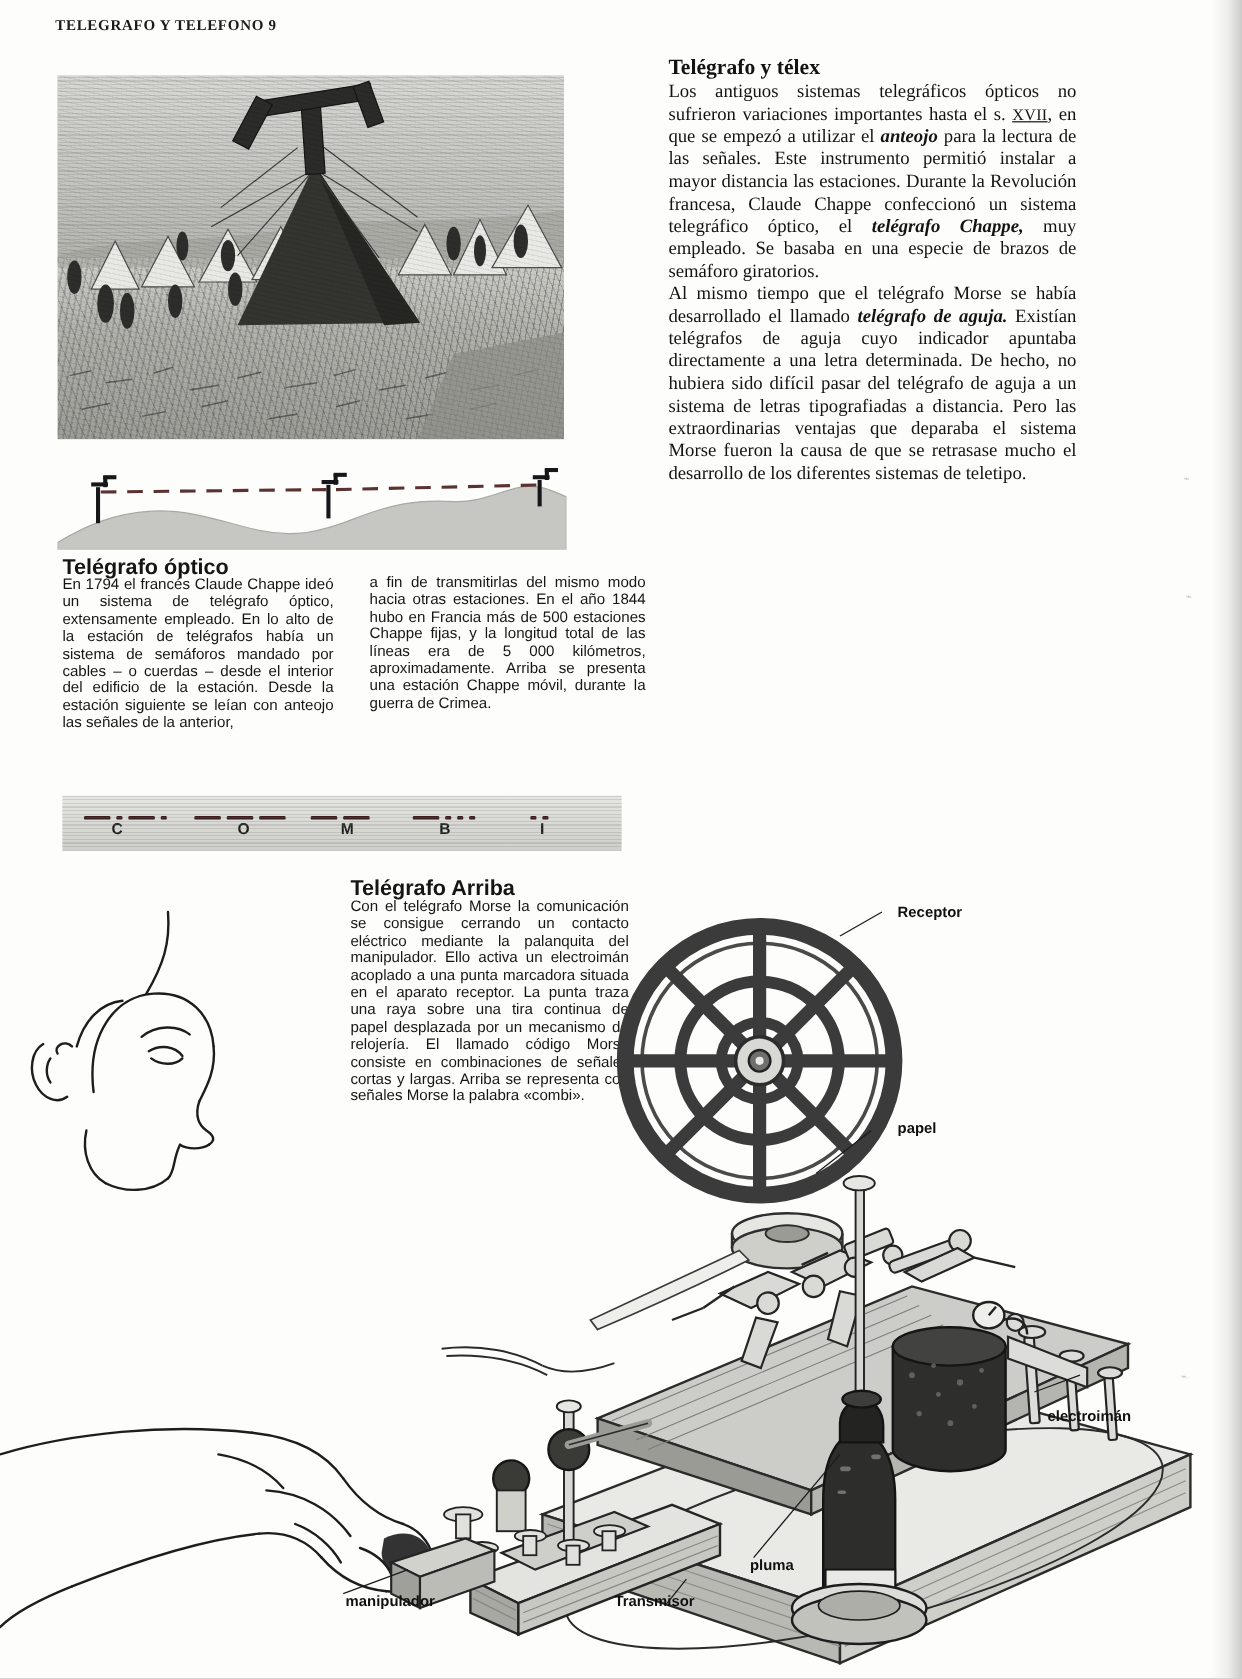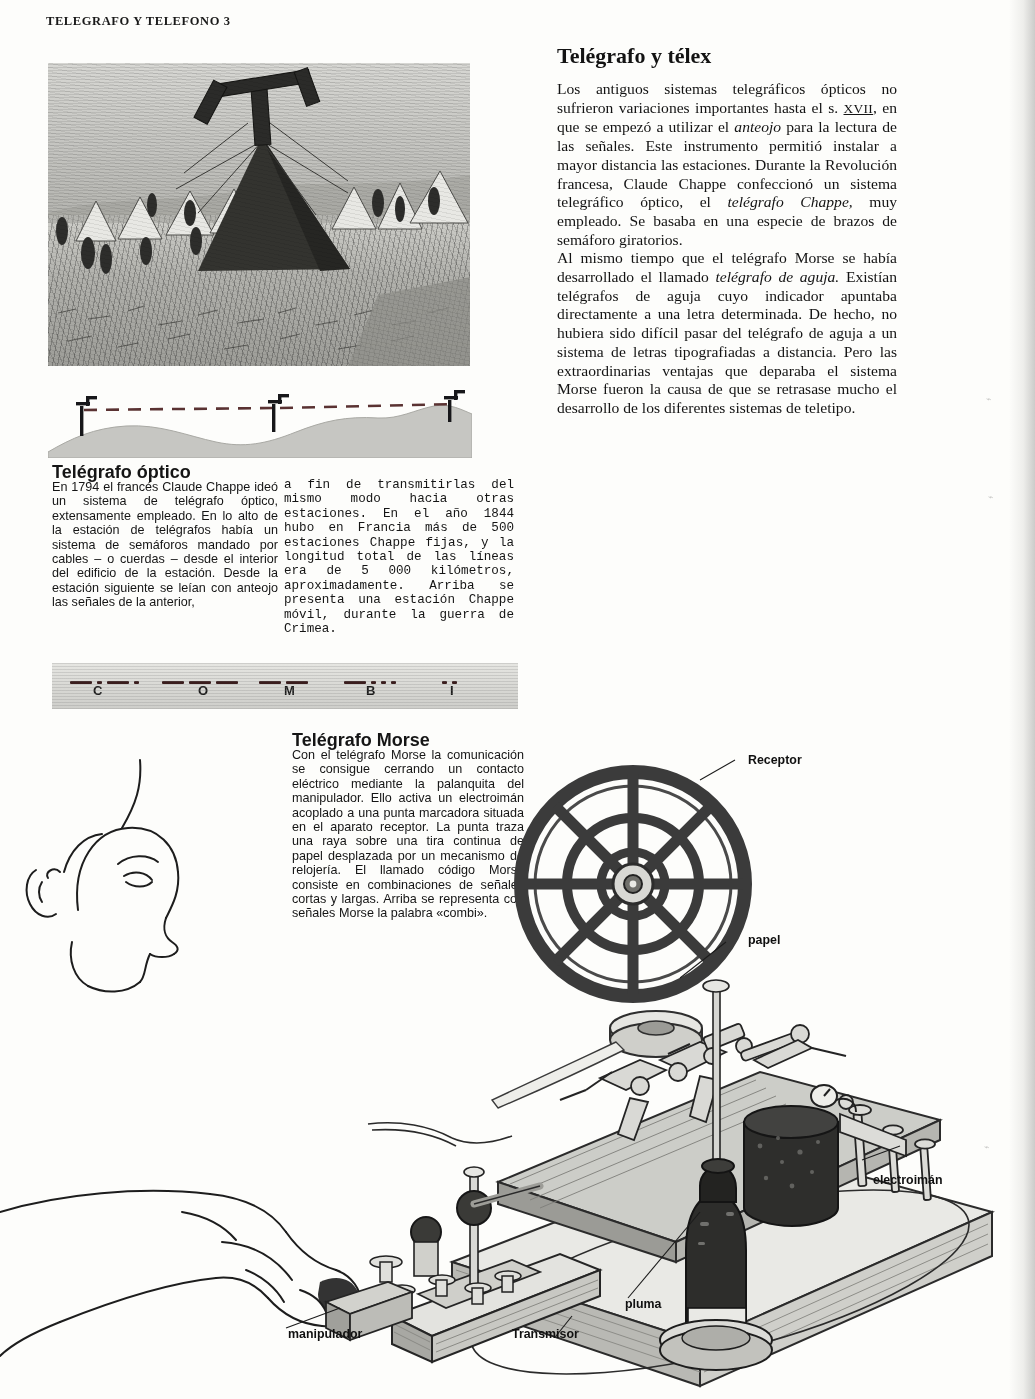--- a/index.html
+++ b/index.html
@@ -53,55 +53,55 @@
   .semdiag{position:absolute;left:48px;top:388px;width:424px;height:70px;}
 
   
   .capcol{position:absolute;font-family:"Liberation Sans",sans-serif;
     font-size:12.6px;line-height:14.4px;color:#151515;
     text-align:justify;}
   .capcol b,.cap-title{font-weight:bold;}
   .cap-title{display:block;font-size:18px;line-height:16px;margin-bottom:0px;}
 
   #cap-optico-l{left:52px;top:464px;width:226px;}
-  #cap-optico-r{left:284px;top:478px;width:230px;font-family:Liberation Mono, monospace;}
+  #cap-optico-r{left:308px;top:478px;width:230px;}
   #cap-morse{left:292px;top:732px;width:232px;}
 
   
   .morsestrip{position:absolute;left:52px;top:663px;width:466px;height:46px;
     background:linear-gradient(#e6e6e2,#d9d9d5 50%,#cececa);}
   .morsestrip:after{content:"";position:absolute;inset:0;
     background:repeating-linear-gradient(0deg,rgba(120,120,120,.22) 0 1px,transparent 1px 3px);}
   .ms-group{position:absolute;top:9px;}
   .ms-dot{display:inline-block;width:5px;height:3.5px;background:#3a1d1d;border-radius:1px;margin-right:5px;vertical-align:middle;}
   .ms-dash{display:inline-block;width:22px;height:3.5px;background:#3a1d1d;border-radius:1px;margin-right:5px;vertical-align:middle;}
   .ms-letter{position:absolute;top:20px;font-family:"Liberation Sans",sans-serif;
     font-size:13px;font-weight:600;color:#1b1b1b;}
 
   
   .bodycol{position:absolute;left:557px;top:46px;width:340px;
     font-family:"Liberation Serif",serif;font-size:15.6px;line-height:18.7px;
     color:#131313;text-align:justify;}
-  .bodycol h2{font-size:22px;line-height:20px;font-weight:bold;margin:0 0 14px 0;
+  .bodycol h2{font-size:18px;line-height:20px;font-weight:bold;margin:0 0 2px 0;
      text-align:left;padding-left:0px;}
   .bodycol p{margin:0;text-indent:0;}
-  .bodycol i{font-style:italic;}
+  .bodycol i{font-style:italic;font-weight:bold;}
   .sc{font-variant:small-caps;font-size:13.4px;letter-spacing:.3px;text-decoration:underline;}
 
   
   .apparatus{position:absolute;left:0px;top:742px;width:1035px;height:679px;font-weight:bold;}
 
   svg{display:block;}
 </style>
 </head>
 <body>
 
 <div class="page">
 
-  <div class="runhead">TELEGRAFO Y TELEFONO 3</div>
+  <div class="runhead">TELEGRAFO Y TELEFONO 9</div>
 
   <div class="engraving">
     <div class="eng-sky"></div>
     <div class="eng-ground"></div>
 
     <svg width="422" height="303" viewBox="0 0 422 303" style="position:absolute;left:0;top:0;">
 
       <path d="M0,150 C60,132 130,140 190,128 C250,116 320,126 422,112 L422,160 L0,160 Z" fill="#9e9e99" opacity=".55"></path>
 
       <g fill="#e8e8e4" stroke="#4c4c49" stroke-width="1">
@@ -219,21 +219,21 @@
     </div>
     <div class="ms-letter" style="left:314px;">B</div>
 
     <div class="ms-group" style="left:390px;">
       <span class="ms-dot"></span><span class="ms-dot"></span>
     </div>
     <div class="ms-letter" style="left:398px;">I</div>
   </div>
 
   <div class="capcol" id="cap-morse">
-    <span class="cap-title">Telégrafo Morse</span>
+    <span class="cap-title">Telégrafo Arriba</span>
     <span>Con el telégrafo Morse la comunicación se consigue cerrando un contacto eléctrico mediante la palanquita del manipulador. Ello activa un electroimán acoplado a una punta marcadora situada en el aparato receptor. La punta traza una raya sobre una tira continua de papel desplazada por un mecanismo de relojería. El llamado código Morse consiste en combinaciones de señales cortas y largas. Arriba se representa con señales Morse la palabra «combi».</span>
   </div>
 
   <div class="bodycol">
     <h2>Telégrafo y télex</h2>
     <p>Los antiguos sistemas telegráficos ópticos no sufrieron variaciones importantes hasta el s.&nbsp;<span class="sc">XVII</span>, en que se empezó a utilizar el <i>anteojo</i> para la lectura de las señales. Este instrumento permitió instalar a mayor distancia las estaciones. Durante la Revolución francesa, Claude Chappe confeccionó un sistema telegráfico óptico, el <i>telégrafo Chappe,</i> muy empleado. Se basaba en una especie de brazos de semáforo giratorios.</p>
     <p>Al mismo tiempo que el telégrafo Morse se había desarrollado el llamado <i>telégrafo de aguja.</i> Existían telégrafos de aguja cuyo indicador apuntaba directamente a una letra determinada. De hecho, no hubiera sido difícil pasar del telégrafo de aguja a un sistema de letras tipografiadas a distancia. Pero las extraordinarias ventajas que deparaba el sistema Morse fueron la causa de que se retrasase mucho el desarrollo de los diferentes sistemas de teletipo.</p>
   </div>
 
   <div class="apparatus">

